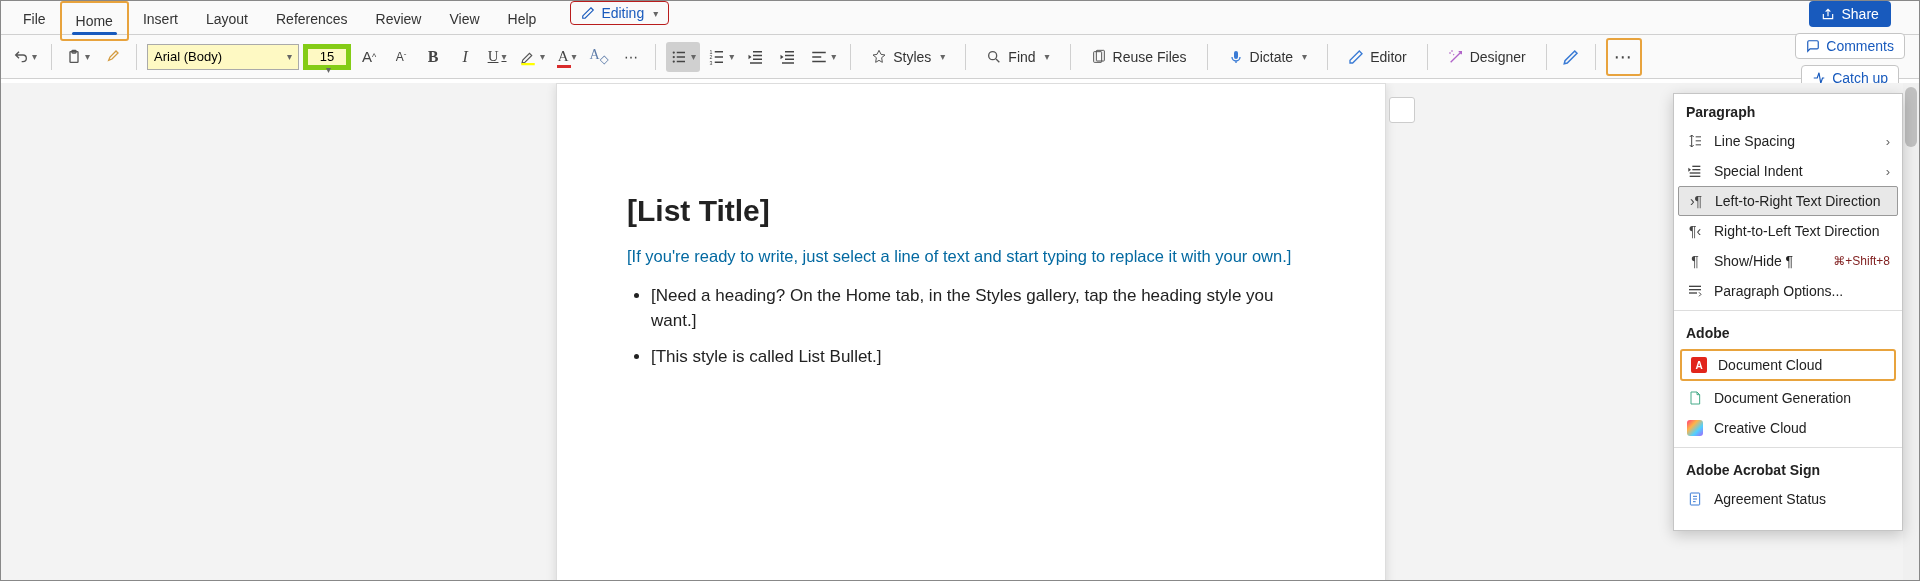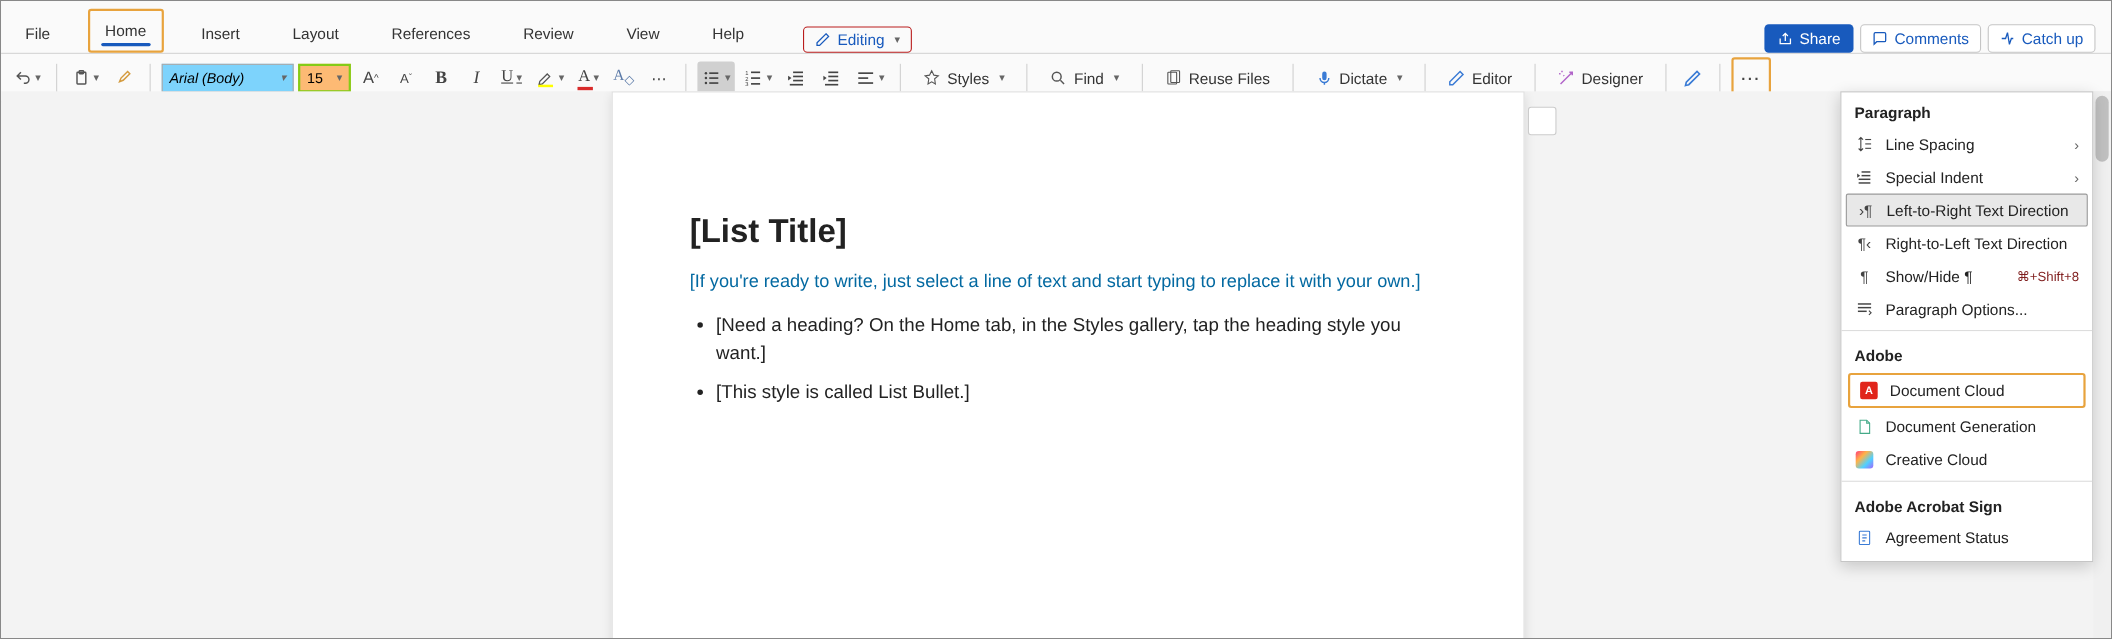--- a/index.html
+++ b/index.html
@@ -1,56 +1,56 @@
 <!DOCTYPE html>
 <html><head>
 <meta charset="utf-8">
 <style>
 * { margin: 0; padding: 0; box-sizing: border-box; font-family: 'Segoe UI', Arial, sans-serif; }
 body { width: 1920px; height: 581px; overflow: hidden; background: #fff; border: 1px solid #888; position: relative; }
 
 
-.tabs-row { height: 48px; display: flex; align-items: flex-end; padding: 0 8px; border-bottom: 1px solid #d0d0d0; background: #fafafa; gap: 20px; }
+.tabs-row { height: 34px; display: flex; align-items: flex-start; padding: 0 8px; border-bottom: 1px solid #d0d0d0; background: #fafafa; }
 .tab { padding: 0 14px; height: 36px; display: flex; align-items: center; font-size: 14px; color: #333; cursor: pointer; }
 .tab.active { position: relative; }
 .tab.active::after { content: ''; position: absolute; bottom: 4px; left: 10px; right: 10px; height: 3px; background: #185abd; border-radius: 2px; }
 .tab-highlight { border: 2px solid #e8a33d; border-radius: 3px; }
 
 .editing-btn { margin-left: 20px; border: 1px solid #b91c1c; border-radius: 4px; padding: 3px 10px; display: flex; align-items: center; gap: 6px; color: #185abd; font-size: 14px; cursor: pointer; }
 
-.top-right { margin-left: auto; display: flex; gap: 6px; align-items: center; padding-right: 6px; }
+.top-right { margin-left: auto; display: flex; gap: 6px; align-items: center; padding-right: 6px; flex-direction: column; }
 .share-btn { background: #185abd; color: #fff; border: none; border-radius: 4px; padding: 5px 12px; font-size: 14px; display: flex; align-items: center; gap: 6px; cursor: pointer; }
 .tr-btn { border: 1px solid #c5c5c5; border-radius: 4px; padding: 4px 10px; font-size: 14px; color: #185abd; display: flex; align-items: center; gap: 6px; background: #fff; cursor: pointer; }
 
 
 .ribbon { height: 44px; display: flex; align-items: center; padding: 0 8px; border-bottom: 1px solid #d0d0d0; background: #fafafa; gap: 4px; }
 .rbtn { height: 30px; min-width: 28px; display: flex; align-items: center; justify-content: center; border-radius: 3px; cursor: pointer; color: #444; padding: 0 4px; font-size: 14px; }
 .sep { width: 1px; height: 26px; background: #d0d0d0; margin: 0 6px; }
-.font-sel { border: 1px solid #aaa; height: 26px; width: 120px; font-size: 13px; padding: 0 6px; display: flex; align-items: center; justify-content: space-between; background: #7dd3fc; font-style: italic; }
-.size-sel { border: 2px solid #84cc16; height: 26px; width: 48px; font-size: 13px; padding: 0 6px; display: flex; align-items: center; justify-content: space-between; background: #fdba74; }
+.font-sel { border: 1px solid #aaa; height: 26px; width: 152px; font-size: 13px; padding: 0 6px; display: flex; align-items: center; justify-content: space-between; background: #fef9c3; }
+.size-sel { border: 5px solid #84cc16; height: 26px; width: 48px; font-size: 13px; padding: 0 6px; display: flex; align-items: center; justify-content: space-between; background: #fef9c3; flex-direction: column; }
 .rbtn-labeled { display: flex; align-items: center; gap: 6px; padding: 0 10px; font-size: 14px; color: #333; }
 .chev { font-size: 10px; color: #666; margin-left: 3px; }
 
 .bullets-active { background: #d0d0d0; border-radius: 3px; }
 
 .more-highlight { border: 2px solid #e8a33d; border-radius: 3px; padding: 2px; }
 
 .ribbon-dd { position: absolute; right: 6px; top: 82px; font-size: 12px; color: #666; cursor: pointer; }
 
 
 .canvas { position: absolute; top: 82px; left: 0; right: 0; bottom: 0; background: #f3f3f3; overflow: hidden; }
 .page { position: absolute; left: 555px; top: 0; width: 830px; height: 520px; background: #fff; box-shadow: 0 2px 10px rgba(0,0,0,0.12); border: 1px solid #ddd; padding: 110px 70px 40px 70px; }
 .page h1 { font-size: 30px; font-weight: 700; color: #222; margin-bottom: 16px; }
 .page p { font-size: 16.5px; color: #0369a1; line-height: 1.5; margin-bottom: 14px; }
 .page ul { padding-left: 24px; }
 .page li { font-size: 17px; color: #222; line-height: 1.5; margin-bottom: 10px; }
 .page-tab { position: absolute; left: 1388px; top: 14px; width: 26px; height: 26px; background: #fff; border: 1px solid #ccc; border-radius: 3px; }
 
 
-.menu { position: absolute; right: 16px; top: 82px; width: 230px; background: #fff; border: 1px solid #c5c5c5; box-shadow: 0 4px 14px rgba(0,0,0,0.2); padding-bottom: 6px; z-index: 10; }
+.menu { position: absolute; right: 16px; top: 92px; width: 230px; background: #fff; border: 1px solid #c5c5c5; box-shadow: 0 4px 14px rgba(0,0,0,0.2); padding-bottom: 16px; z-index: 10; }
 .menu-head { font-weight: 600; font-size: 14px; padding: 10px 12px 6px; color: #222; }
 .menu-item { display: flex; align-items: center; gap: 10px; padding: 6px 12px; font-size: 14px; color: #222; cursor: pointer; }
 .menu-item.sel { background: #e8e8e8; border: 1px solid #999; margin: 0 4px; border-radius: 2px; padding: 5px 8px; }
 .mi-icon { width: 18px; height: 18px; display: flex; align-items: center; justify-content: center; font-size: 14px; color: #444; flex-shrink: 0; }
 .mi-arrow { margin-left: auto; font-size: 13px; color: #666; }
 .mi-short { margin-left: auto; font-size: 12px; color: #7f1d1d; }
 .menu-hr { height: 1px; background: #ddd; margin: 4px 0; }
 .menu-hl { border: 2px solid #e8a33d; border-radius: 3px; margin: 2px 6px; }
 .menu-hl .menu-item { padding: 5px 8px; }
 

